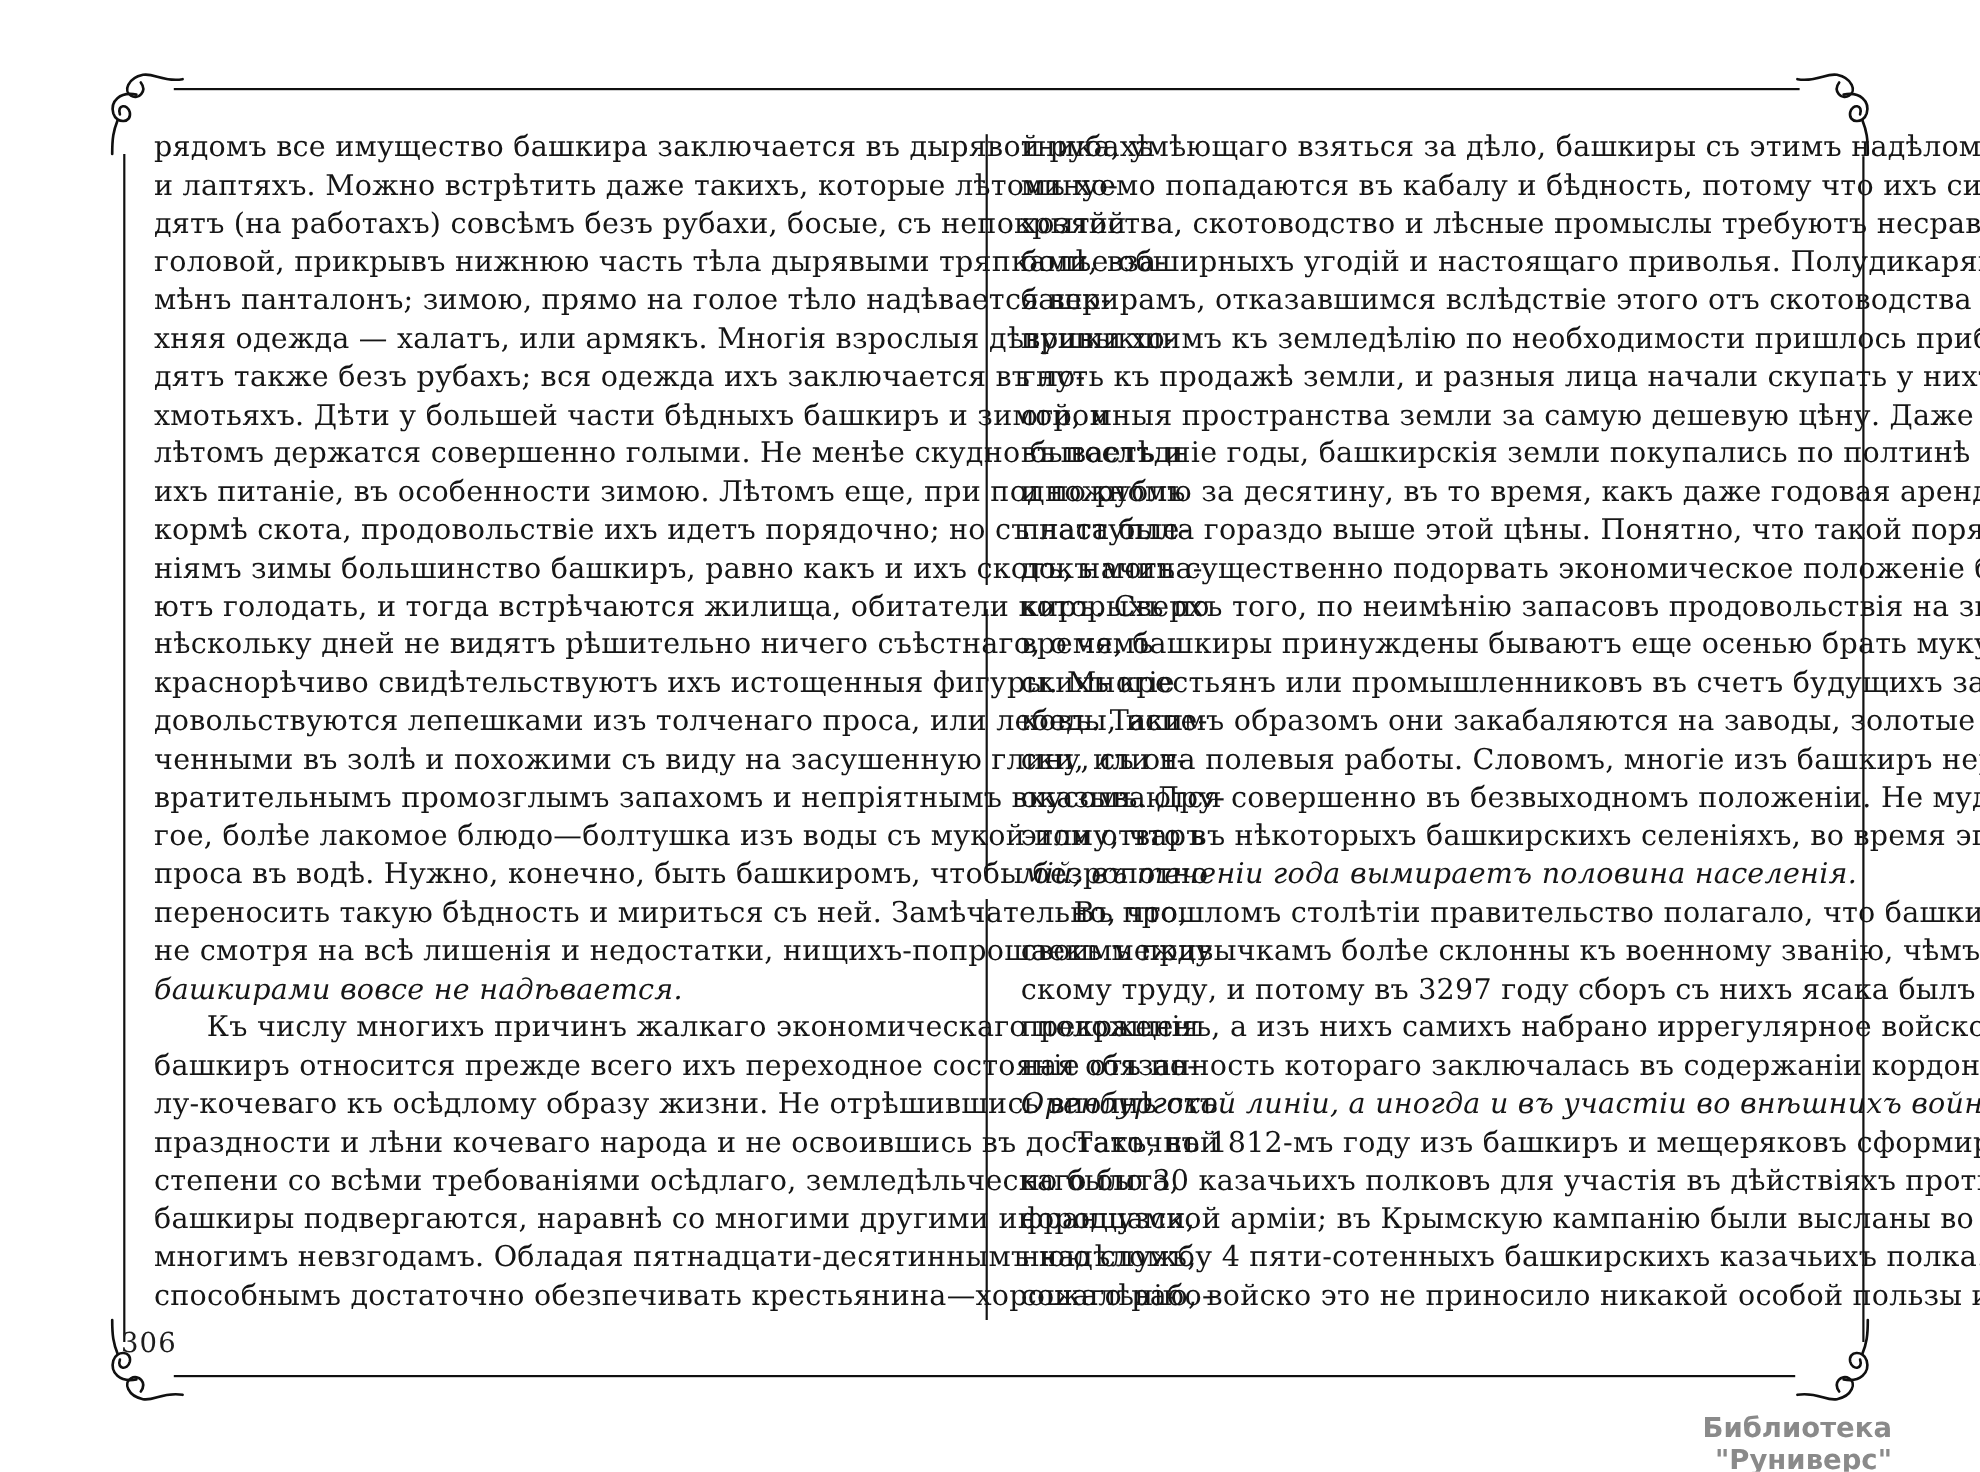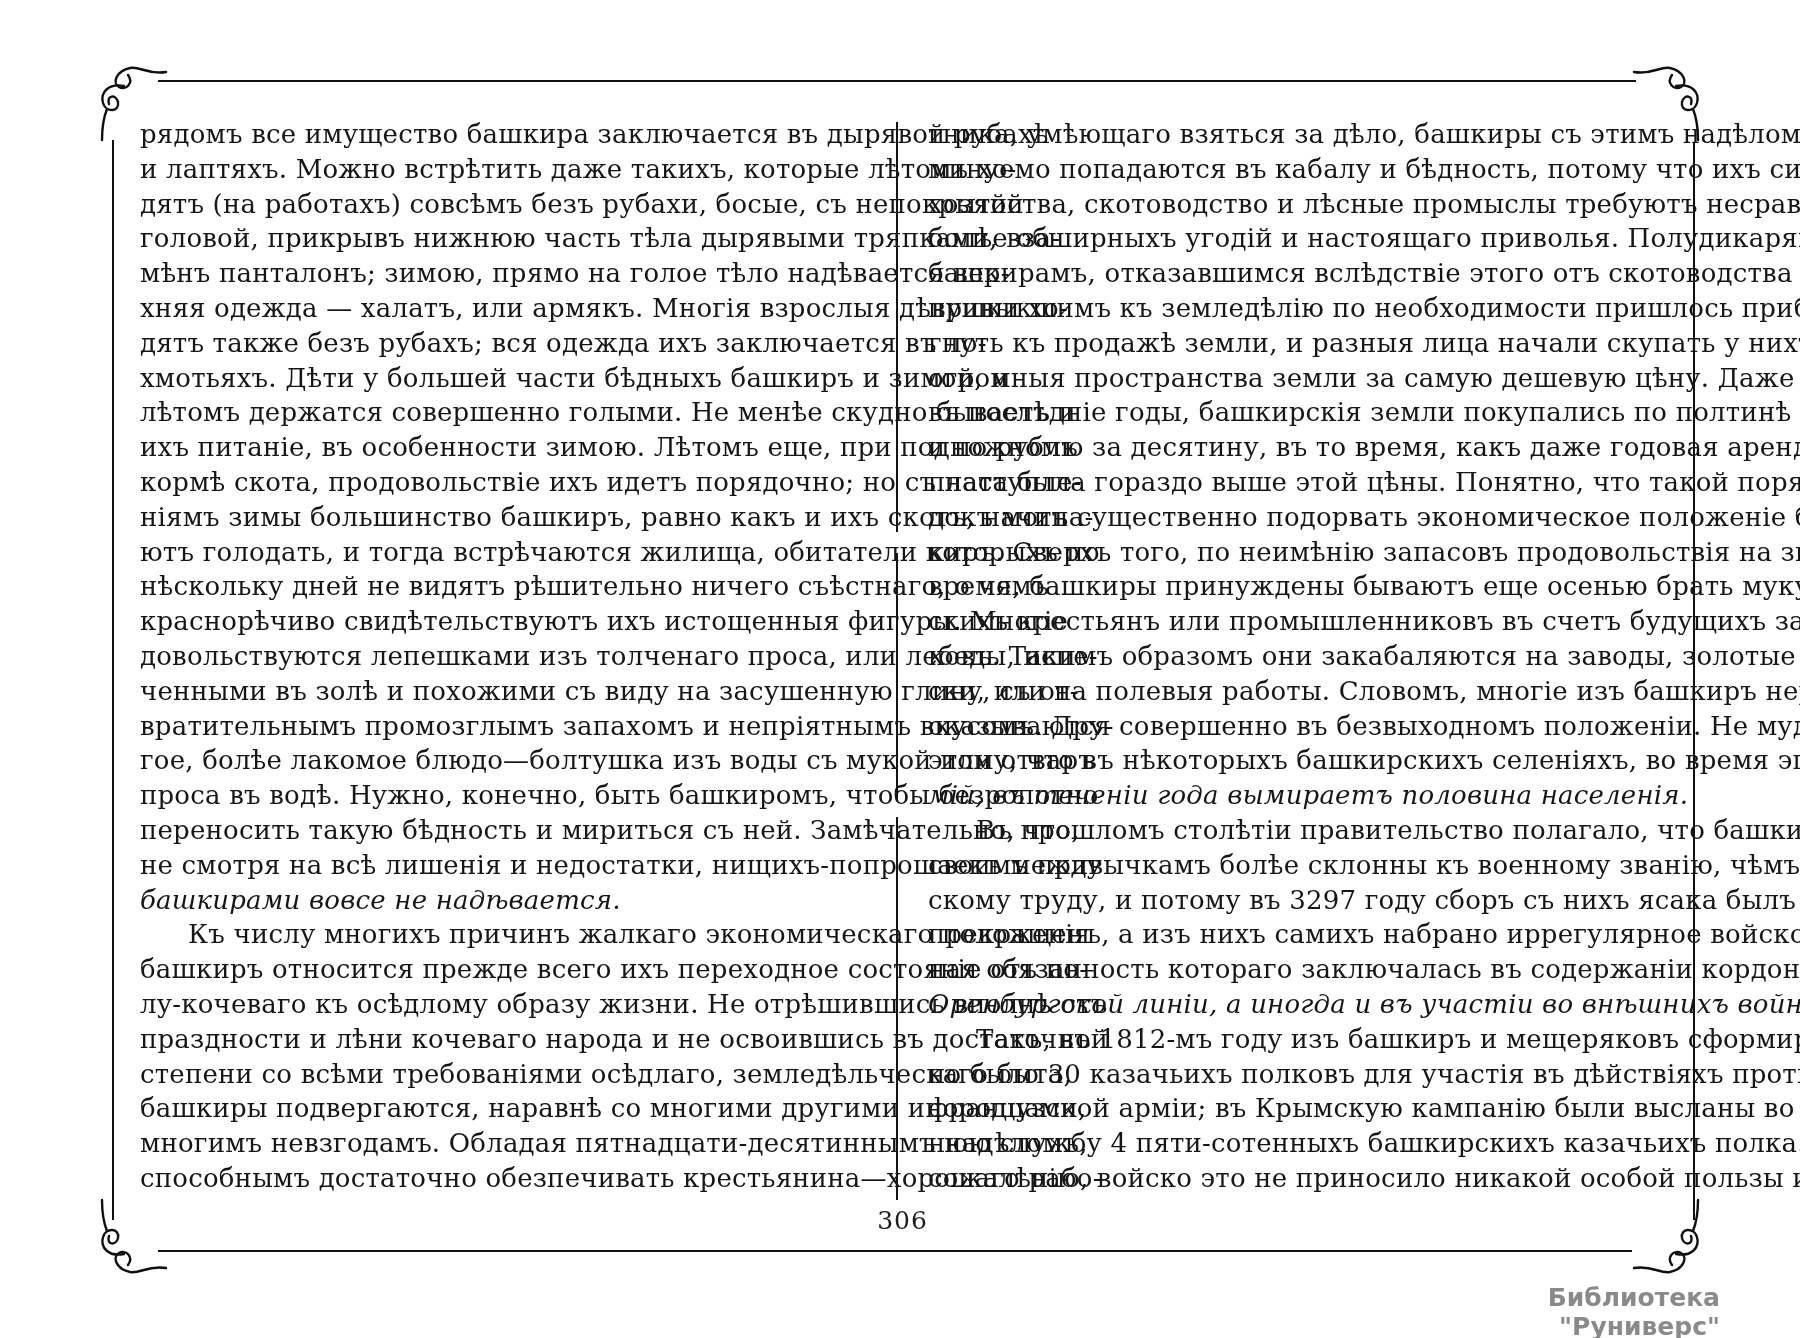--- a/index.html
+++ b/index.html
@@ -43,21 +43,21 @@
     height:34.8px;
     text-align:justify;
     text-align-last:justify;
     white-space:nowrap;
   }
   .tline.endline{text-align-last:left;font-style:italic;}
   .para.indent .tline:first-child{padding-left:48px;}
   
   .page-number{
     position:absolute;left:110px;top:1206px;width:1585px;
-    text-align:center;font-size:25px;letter-spacing:1px;color:#1d1d1d;
+    text-align:left;font-size:25px;letter-spacing:1px;color:#1d1d1d;
   }
   .watermark{
     position:absolute;left:1470px;top:1283px;width:250px;
     text-align:right;
     font-family:"DejaVu Sans", sans-serif;
     font-weight:bold;font-size:25px;color:#8a8a8a;
   }
 </style>
 </head>
 <body>

